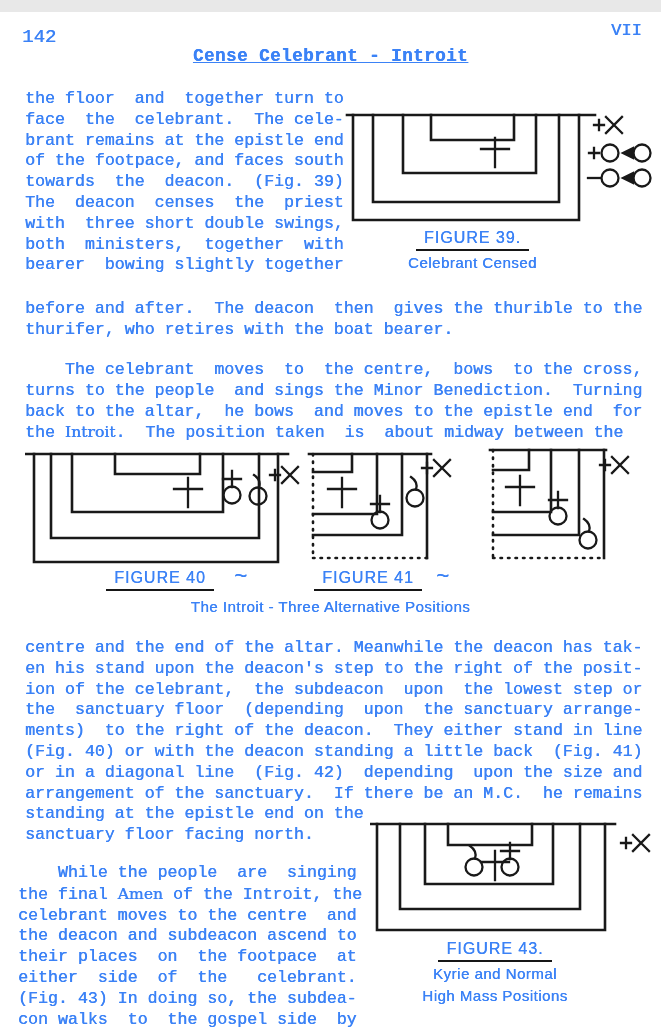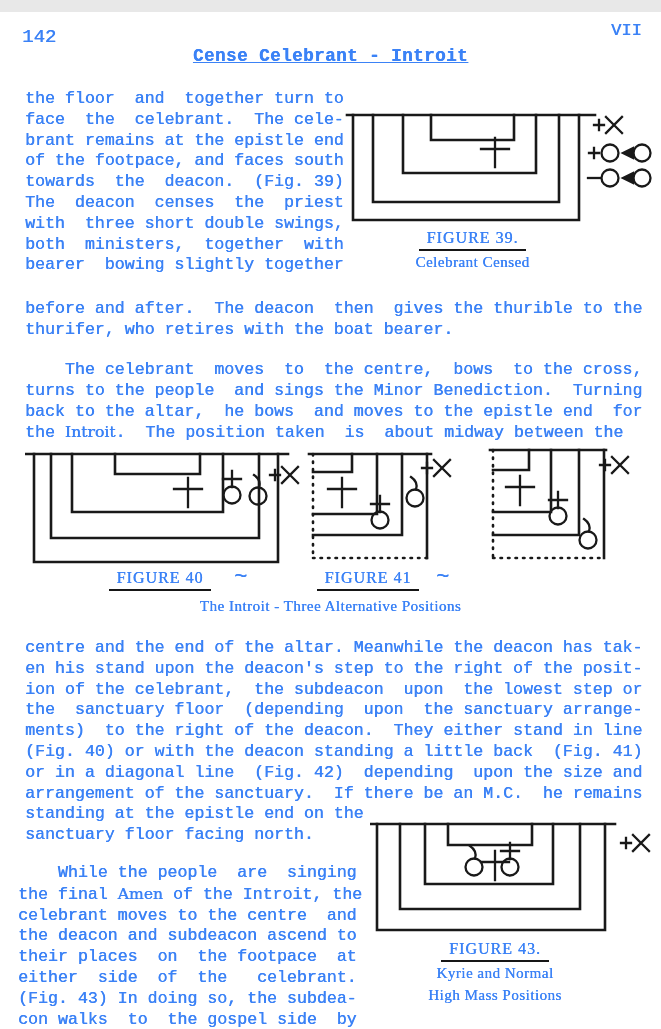--- a/index.html
+++ b/index.html
@@ -5,21 +5,21 @@
   html,body{margin:0;padding:0;background:#e8e8e8;}
   .page{position:relative;width:661px;height:1029px;background:#ffffff;color:#3b82f6;
         font-family:"Liberation Mono","DejaVu Sans Mono",monospace;overflow:hidden;margin:12px auto;}
   .abs{position:absolute;}
   .line{white-space:pre;font-size:16.6px;line-height:20.8px;text-shadow:0.4px 0 0 currentColor;}
   .it{font-family:"DejaVu Serif",serif;font-size:15.6px;}
   .pgnum{font-size:19px;text-shadow:0.5px 0 0 currentColor;}
   .chap{font-size:17px;text-shadow:0.5px 0 0 currentColor;}
   .title{width:661px;text-align:center;font-weight:bold;font-size:17.5px;letter-spacing:0.5px;
          text-shadow:0.4px 0 0 currentColor;text-decoration:underline;}
-  .figcap{font-family:Liberation Serif, serif;text-align:center;letter-spacing:1px;
+  .figcap{font-family:Liberation Sans, sans-serif;text-align:center;letter-spacing:1px;
           font-size:16px;text-shadow:0.3px 0 0 currentColor;}
   .figcap.small{font-size:15px;letter-spacing:0.5px;}
   .fig-label span{display:inline-block;border-bottom:2.2px solid #161616;padding:0 8px 2px;}
   .tilde{font-size:22px;text-shadow:0.4px 0 0 currentColor;}
   svg{display:block;}
 </style>
 </head>
 <body>
 
 <div class="page">

